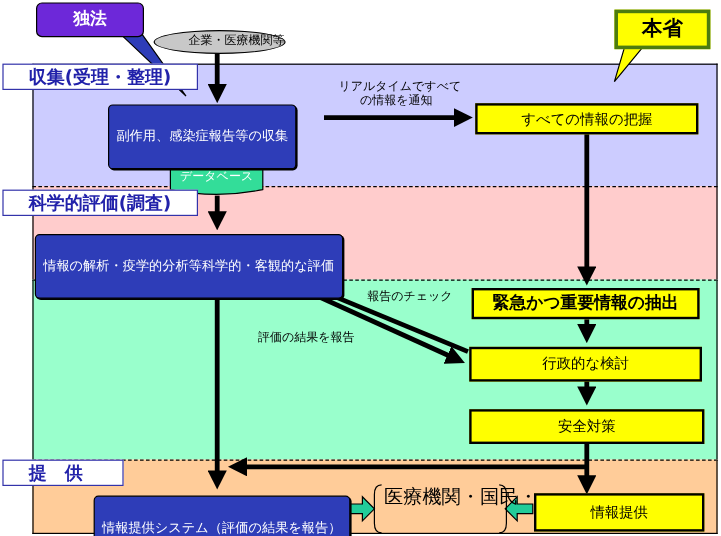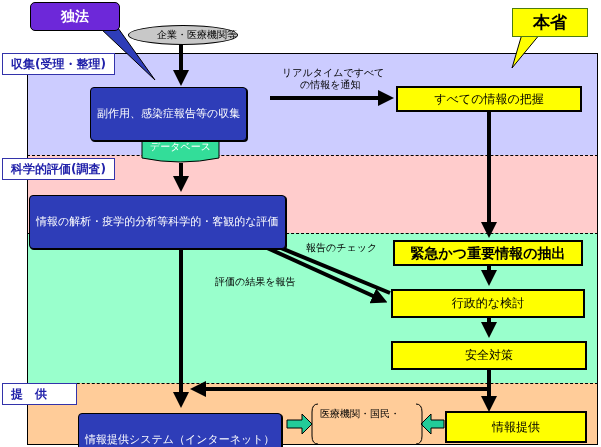--- a/index.html
+++ b/index.html
@@ -5,21 +5,21 @@
   html, body { margin:0; padding:0; background:#ffffff; }
   body { width:601px; height:447px; position:relative; overflow:hidden;
          font-family:"DejaVu Sans", "Liberation Sans", sans-serif; }
   .abs { position:absolute; }
   .band { position:absolute; left:27px; width:571px; box-sizing:border-box; }
   .band-collect { top:53px; height:102px; background:#ccccff; border-left:1px solid #000; border-right:1px solid #000; border-top:1px solid #000; }
   .band-eval { top:155px; height:78px; background:#ffcccc; border-left:1px solid #000; border-right:1px solid #000; border-top:1px dashed #000; }
   .band-action { top:233px; height:150px; background:#99ffcc; border-left:1px solid #000; border-right:1px solid #000; border-top:1px dashed #000; }
   .band-provide { top:383px; height:62px; background:#ffcc99; border-left:1px solid #000; border-right:1px solid #000; border-bottom:1px solid #000; border-top:1px dashed #000; }
   .sec-label { position:absolute; background:#fff; border:1px solid #3333aa; color:#2222aa;
-               font-weight:bold; font-size:12px; padding:2px 8px; white-space:nowrap; line-height:16px; }
+               font-weight:bold; font-size:15px; padding:2px 21px; white-space:nowrap; line-height:16px; }
   .bluebox { position:absolute; background:#2e3db8; color:#fff; border:1px solid #000;
              border-radius:4px; font-size:11px; line-height:20px; padding:16px 6px; white-space:nowrap; box-shadow:1px 1px 0 #000;text-align:right; }
   .yellowbox { position:absolute; background:#ffff00; color:#000; border:2px solid #000;
                font-size:12px; text-align:center; white-space:nowrap; box-sizing:border-box; }
   .txt { position:absolute; font-size:10px; color:#000; white-space:nowrap; line-height:12px; }
   svg { position:absolute; left:0; top:0; }
 </style>
 </head>
 <body>
 
@@ -70,59 +70,59 @@
 
   <g>
     <path d="M142,128 L142,158 Q180,166 219,158 L219,128" fill="#33dd99" stroke="#000" stroke-width="1"></path>
     <ellipse cx="180.5" cy="128" rx="38.5" ry="4" fill="#33dd99" stroke="#000" stroke-width="1"></ellipse>
   </g>
 </svg>
 
 <div class="abs" style="left:30px;top:2px;width:88px;height:27px;background:#6d28d9;border:1px solid #000;border-radius:5px;color:#fff;font-size:14px;font-weight:bold;text-align:center;line-height:27px;">
   <span>独法</span>
 </div>
-<div class="abs" style="left:512px;top:8px;width:74px;height:27px;background:#ffff00;border:1px solid #4d7c0f;color:#000;font-size:17px;font-weight:bold;text-align:center;line-height:27px;">
+<div class="abs" style="left:512px;top:8px;width:74px;height:27px;background:#ffff00;border:3px solid #4d7c0f;color:#000;font-size:17px;font-weight:bold;text-align:center;line-height:27px;">
   <span>本省</span>
 </div>
 
 <div class="abs" style="left:128px;top:25px;width:108px;height:18px;background:#c8c8c8;border:1px solid #000;border-radius:50%;font-size:10px;text-align:right;line-height:18px;">
   <span>企業・医療機関等</span>
 </div>
 
 <div class="sec-label" style="left:2px;top:53px;">収集(受理・整理)</div>
 <div class="sec-label" style="left:2px;top:158px;">科学的評価(調査)</div>
 <div class="sec-label" style="left:2px;top:383px;width:57px;">提　供</div>
 
 <div class="bluebox" style="left:90px;top:87px;">
   <span>副作用、感染症報告等の収集</span>
 </div>
 <div class="abs" style="left:142px;top:140px;width:77px;text-align:center;color:#fff;font-size:10px;">データベース</div>
 <div class="bluebox" style="left:29px;top:195px;">
   <span>情報の解析・疫学的分析等科学的・客観的な評価</span>
 </div>
 <div class="bluebox" style="left:78px;top:413px;">
-  <span>情報提供システム（インターネット）</span>
+  <span>情報提供システム（評価の結果を報告）</span>
 </div>
 
 <div class="yellowbox" style="left:396px;top:86px;width:186px;height:26px;line-height:22px;">
   <span>すべての情報の把握</span>
 </div>
 <div class="yellowbox" style="left:393px;top:240px;width:190px;height:26px;line-height:22px;font-weight:bold;font-size:14px;">
   <span>緊急かつ重要情報の抽出</span>
 </div>
 <div class="yellowbox" style="left:391px;top:289px;width:194px;height:29px;line-height:25px;">
   <span>行政的な検討</span>
 </div>
 <div class="yellowbox" style="left:391px;top:341px;width:196px;height:29px;line-height:25px;">
   <span>安全対策</span>
 </div>
 <div class="yellowbox" style="left:445px;top:411px;width:142px;height:32px;line-height:28px;">
   <span>情報提供</span>
 </div>
 
-<div class="abs" style="left:320px;top:406px;font-size:10px;line-height:16px;text-align:right;">
+<div class="abs" style="left:320px;top:406px;font-size:16px;line-height:16px;text-align:right;">
   <div>医療機関・国民・</div>
 </div>
 
 <div class="txt" style="left:282px;top:67px;">リアルタイムですべて</div>
 <div class="txt" style="left:300px;top:79px;">の情報を通知</div>
 <div class="txt" style="left:306px;top:242px;">報告のチェック</div>
 <div class="txt" style="left:215px;top:276px;">評価の結果を報告</div>
 
 </body></html>

